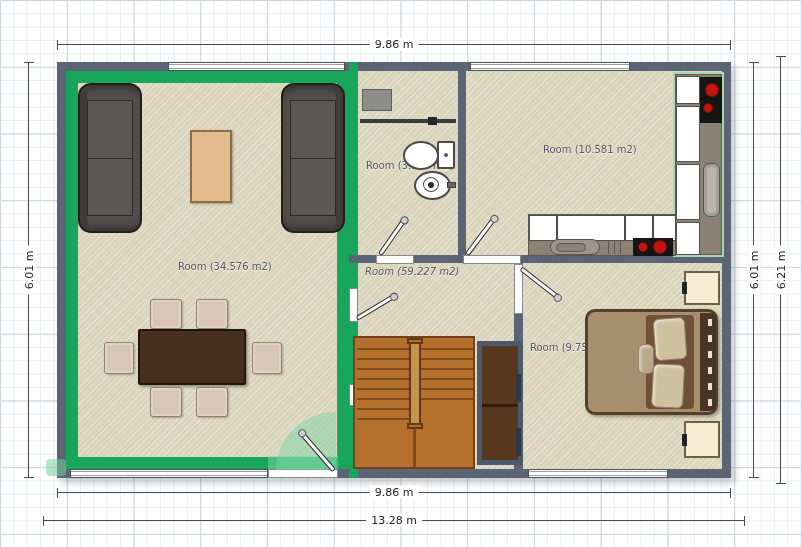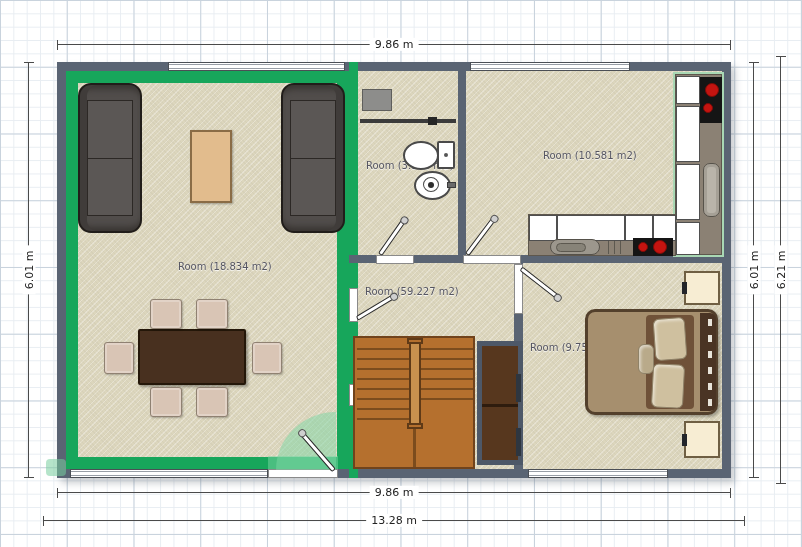--- a/index.html
+++ b/index.html
@@ -71,24 +71,24 @@
 <div id="canvas">
 
   <div class="abs" style="left:57px;top:62px;width:674px;height:416px;box-shadow:4px 5px 7px rgba(40,50,65,0.25);"></div>
 
   <div class="floor" style="left:66px;top:71px;width:283px;height:398px;box-shadow:inset 0 0 0 12px var(--selection,#17a65b);"></div>
   <div class="floor" style="left:358px;top:71px;width:100px;height:184px;"></div>
   <div class="floor" style="left:466px;top:71px;width:256px;height:184px;"></div>
   <div class="floor" style="left:358px;top:263px;width:156px;height:206px;"></div>
   <div class="floor" style="left:523px;top:263px;width:199px;height:206px;"></div>
 
-  <div class="room-label" style="left:178px;top:261px;">Room (18.834 m2)</div>
+  <div class="room-label" style="left:178px;top:261px;">Room (34.576 m2)</div>
   <div class="room-label" style="left:366px;top:160px;">Room (3.823 m2)</div>
-  <div class="room-label" style="left:543px;top:150px;text-align:center;">Room (10.581 m2)</div>
-  <div class="room-label" style="left:365px;top:286px;">Room (59.227 m2)</div>
+  <div class="room-label" style="left:543px;top:144px;text-align:center;">Room (10.581 m2)</div>
+  <div class="room-label" style="left:365px;top:266px;font-style:italic;">Room (59.227 m2)</div>
   <div class="room-label" style="left:530px;top:342px;">Room (9.75</div>
 
   <div class="wall" style="left:57px;top:62px;width:674px;height:9px;"></div>
   <div class="wall" style="left:57px;top:469px;width:674px;height:9px;"></div>
   <div class="wall" style="left:57px;top:62px;width:9px;height:416px;"></div>
   <div class="wall" style="left:722px;top:62px;width:9px;height:416px;"></div>
   <div class="wall" style="left:349px;top:62px;width:9px;height:416px;background:var(--selection,#17a65b);"></div>
   <div class="wall" style="left:458px;top:62px;width:8px;height:201px;"></div>
   <div class="wall" style="left:349px;top:255px;width:382px;height:8px;"></div>
   <div class="wall" style="left:514px;top:263px;width:9px;height:206px;"></div>

